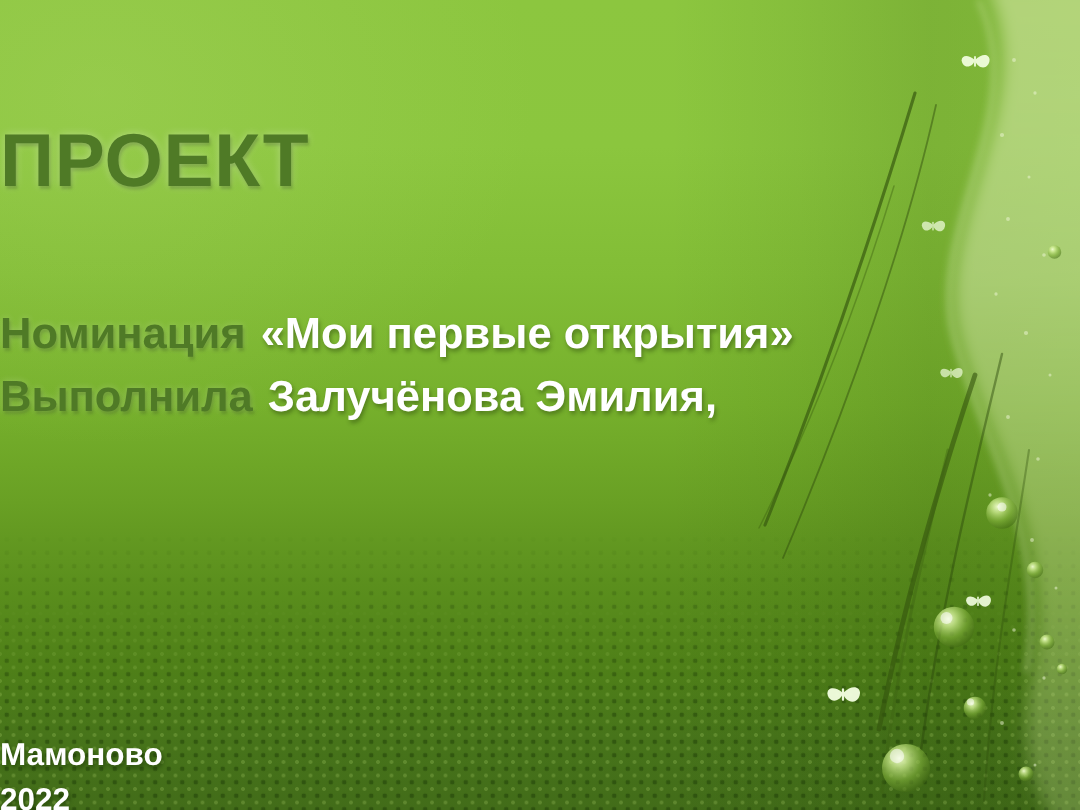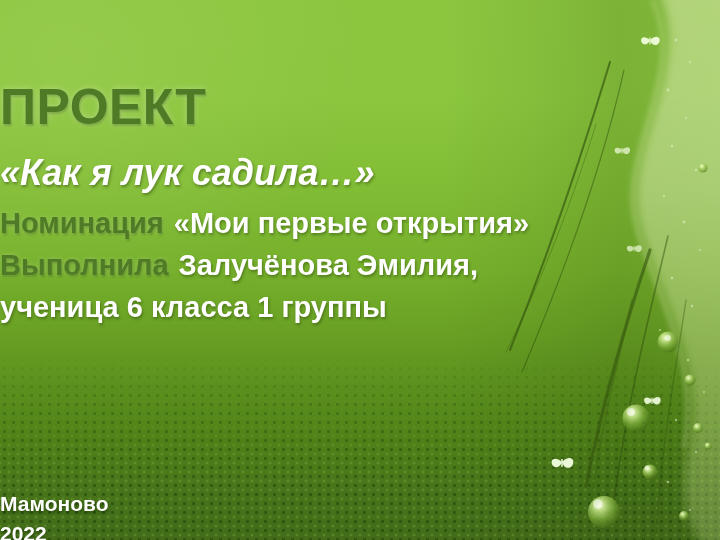--- a/index.html
+++ b/index.html
@@ -290,33 +290,29 @@
           <rect x="-0.7" y="-3" width="1.4" height="8" rx="0.7"></rect>
         </g>
       </g>
     </svg>
   </div>
 
   <div class="text-layer">
 
     <div class="title-main">ПРОЕКТ</div>
 
-    <div class="title-sub">«Как я лук садила…»</div>
 
     <div class="line-row row-author">
       <span class="lbl-dark">Выполнила</span><span class="gap"></span><span class="lbl-white">Залучёнова Эмилия,</span>
     </div>
 
     <div class="line-row row-nomination">
       <span class="lbl-dark">Номинация</span><span class="gap"></span><span class="lbl-white">«Мои первые открытия»</span>
     </div>
 
-    <div class="line-row row-class">
-      <span class="lbl-white">ученица 6 класса 1 группы</span>
-    </div>
 
     <div class="footer">
       <div>Мамоново</div>
       <div>2022</div>
     </div>
 
   </div>
 </div>
 
 </body></html>

